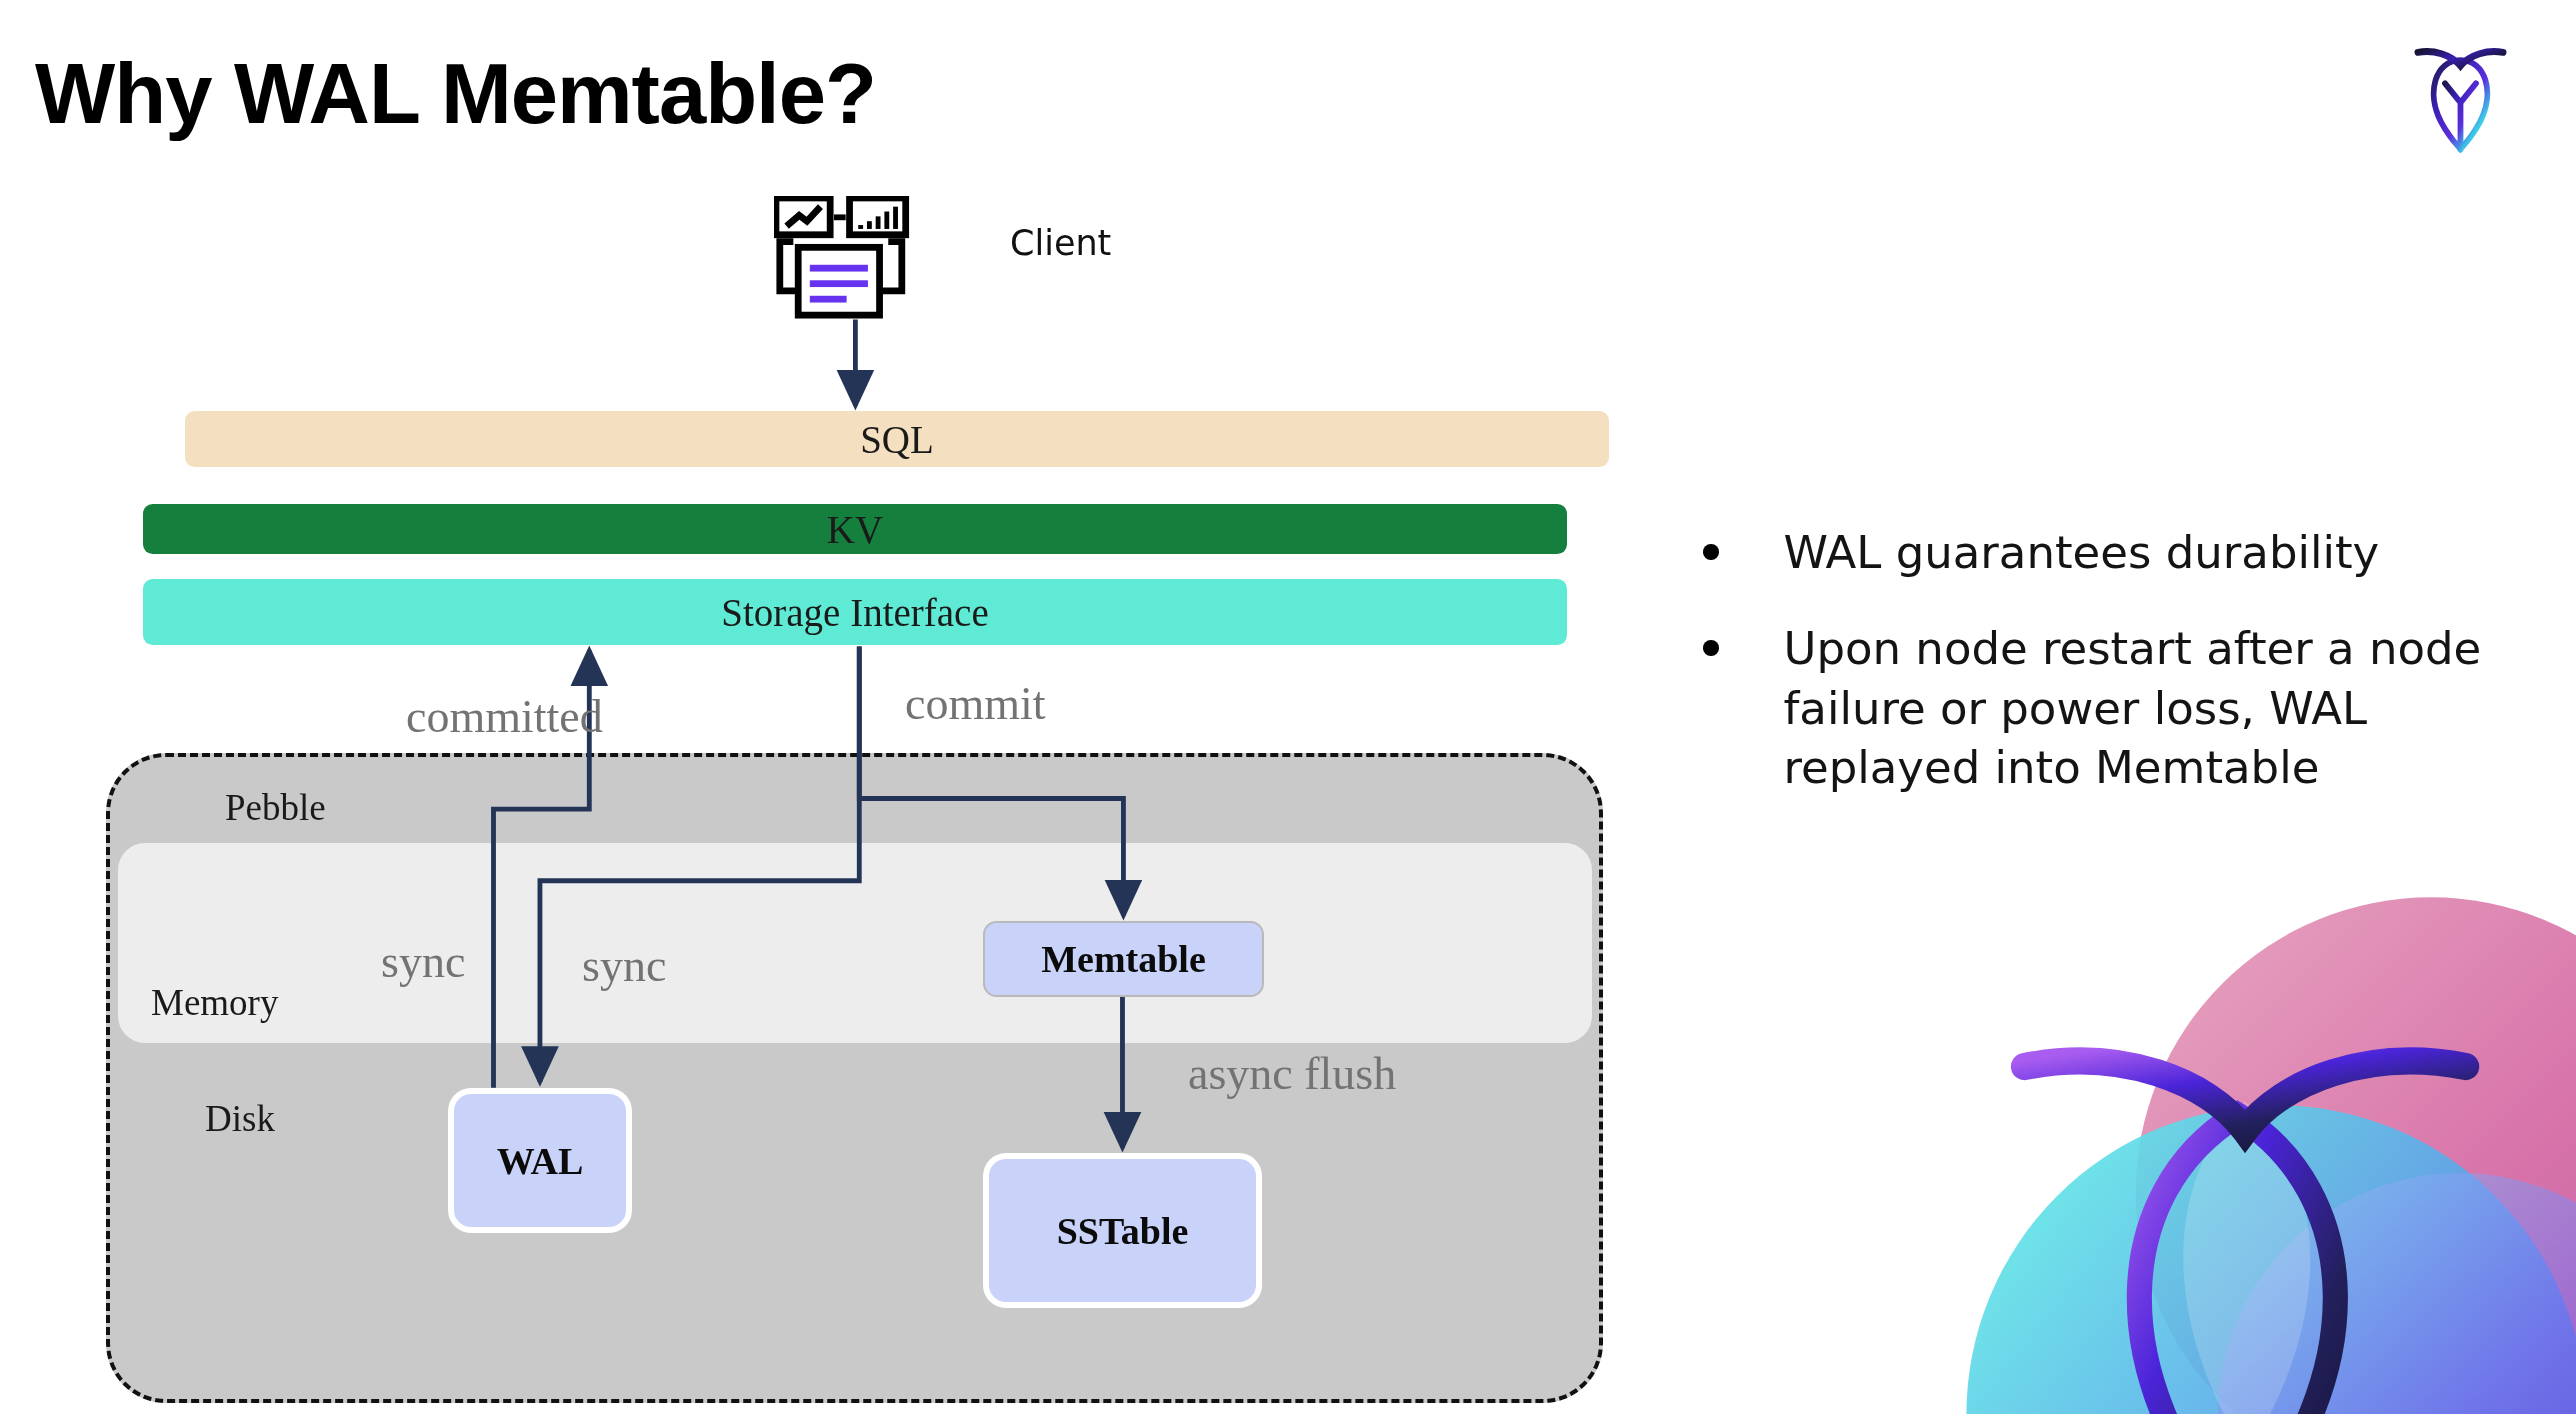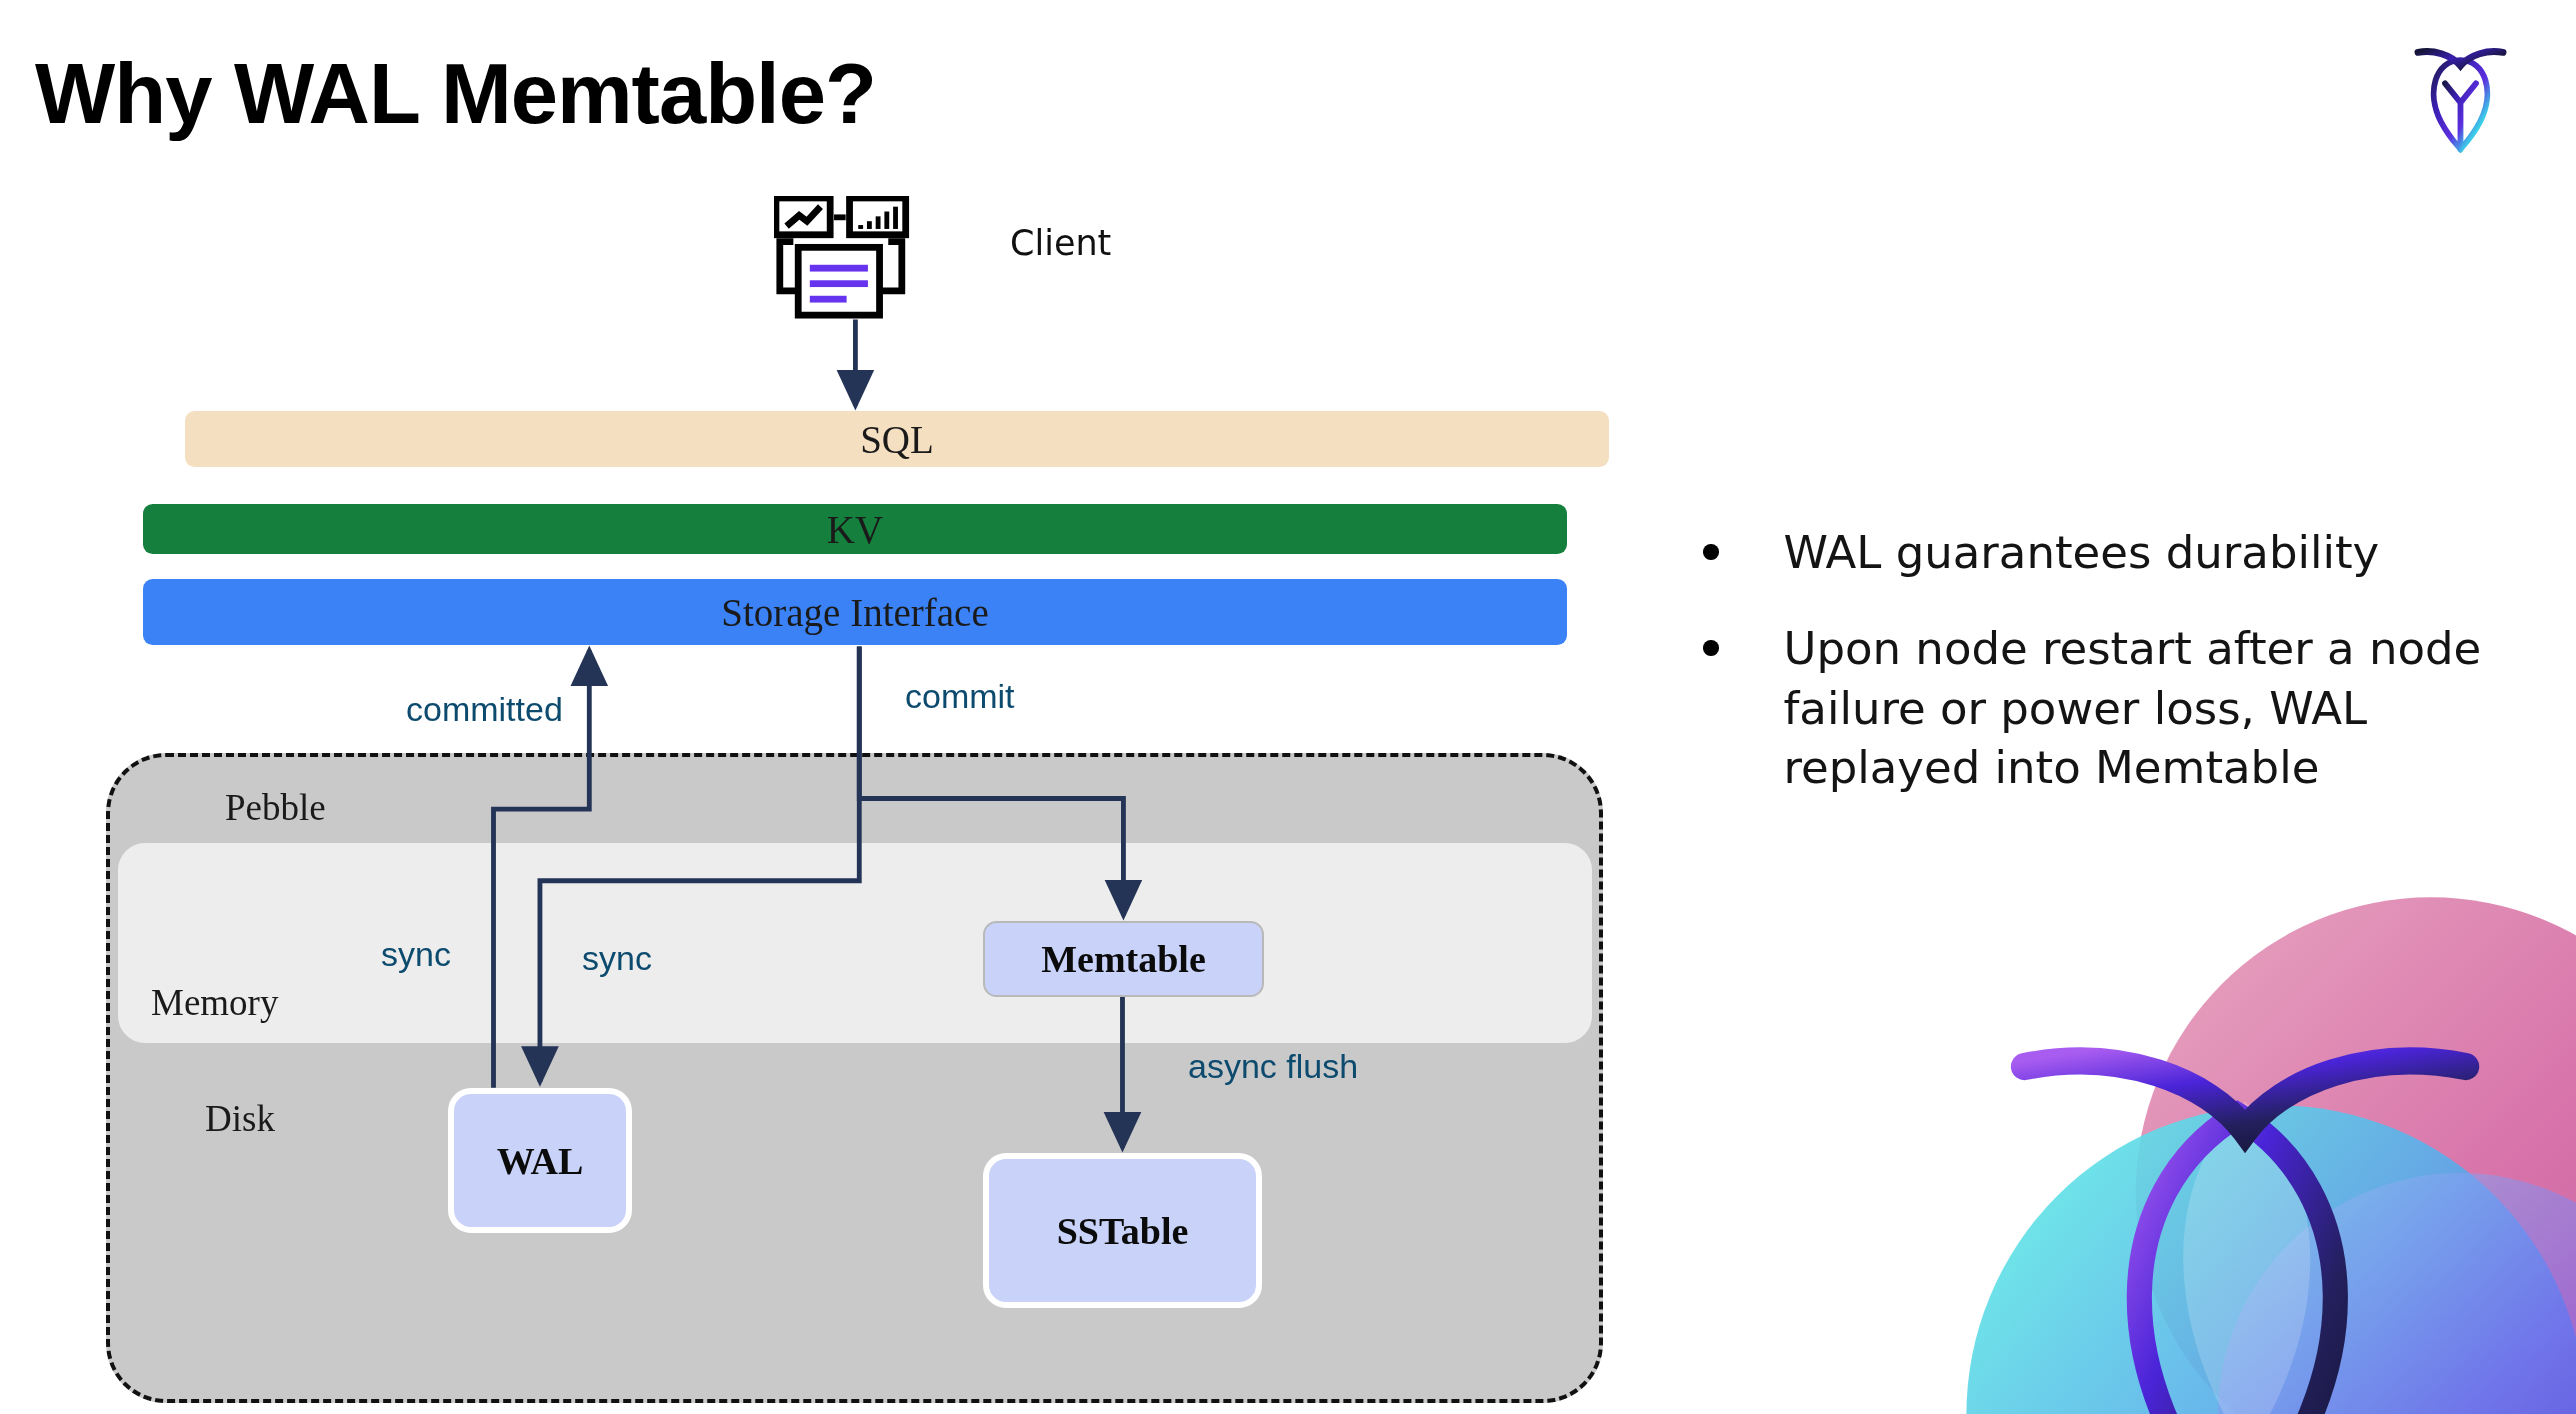--- a/index.html
+++ b/index.html
@@ -82,21 +82,21 @@
     border-radius: 9.7px;
     display: flex;
     align-items: center;
     justify-content: center;
     font-family: "Liberation Serif", serif;
     font-size: 39px;
     color: #1a1a1a;
   }
   #bar-sql { top: 411px; height: 56px; background: #f4dfc0; margin-left: 42px; }
   #bar-kv  { top: 504px; height: 50px; background: #15803d; }
-  #bar-storage { top: 579px; height: 66px; background: #3b82f6; }
+  #bar-storage { top: 579px; height: 66px; background: #5eead4; }
 
   
   #pebble-container {
     position: absolute;
     left: 106px;
     top: 753px;
     width: 1497px;
     height: 650px;
     background: #c9c9c9;
     border: 4.8px dashed #111111;
@@ -164,23 +164,23 @@
   }
   #node-sstable {
     left: 983px; top: 1153px; width: 279px; height: 155px;
     border-radius: 23px;
     border: 6.8px solid #ffffff;
   }
 
   
   .edge-label {
     position: absolute;
-    font-family: Liberation Sans, sans-serif;
-    font-size: 34px;
-    color: #0c4a6e;
+    font-family: Liberation Serif, serif;
+    font-size: 46px;
+    color: #737373;
     white-space: nowrap;
   }
   #lbl-committed { left: 406px; top: 690px; }
   #lbl-commit    { left: 905px; top: 677px; }
   #lbl-sync-1    { left: 381px; top: 935px; }
   #lbl-sync-2    { left: 582px; top: 939px; }
   #lbl-asyncflush{ left: 1188px; top: 1047px; }
 
   
   #edges-svg {

